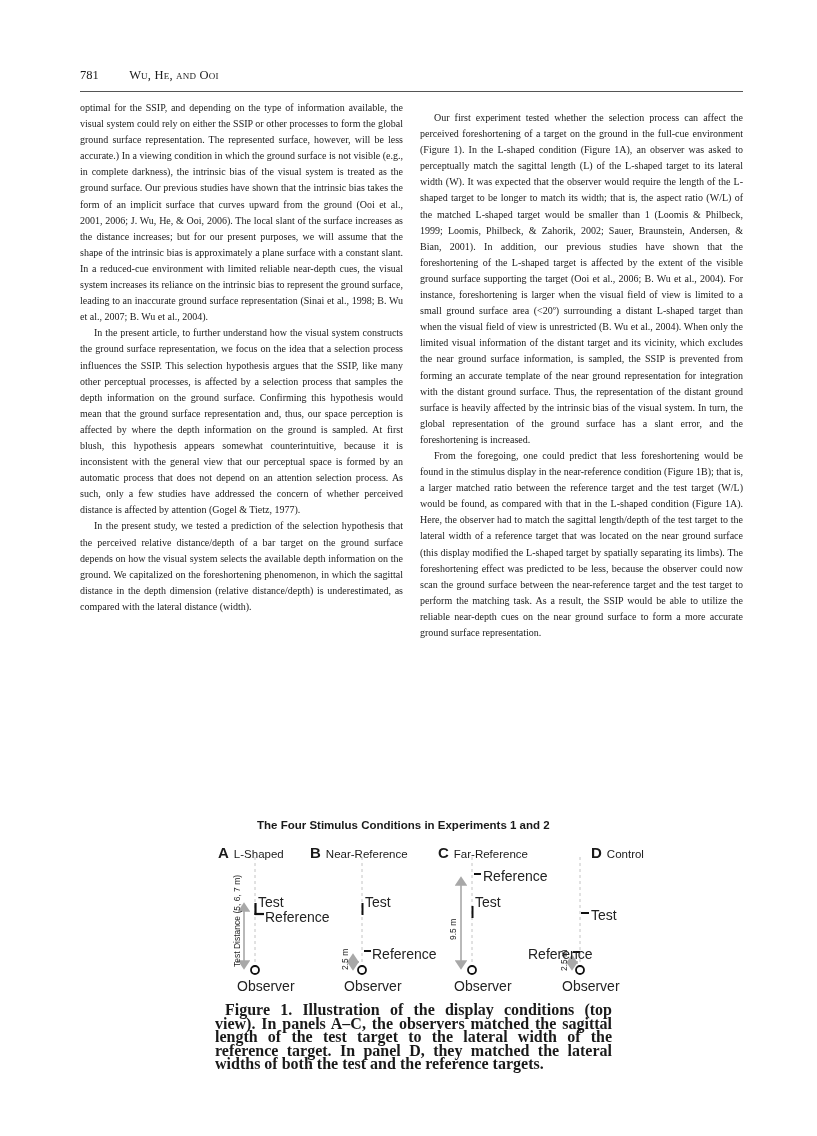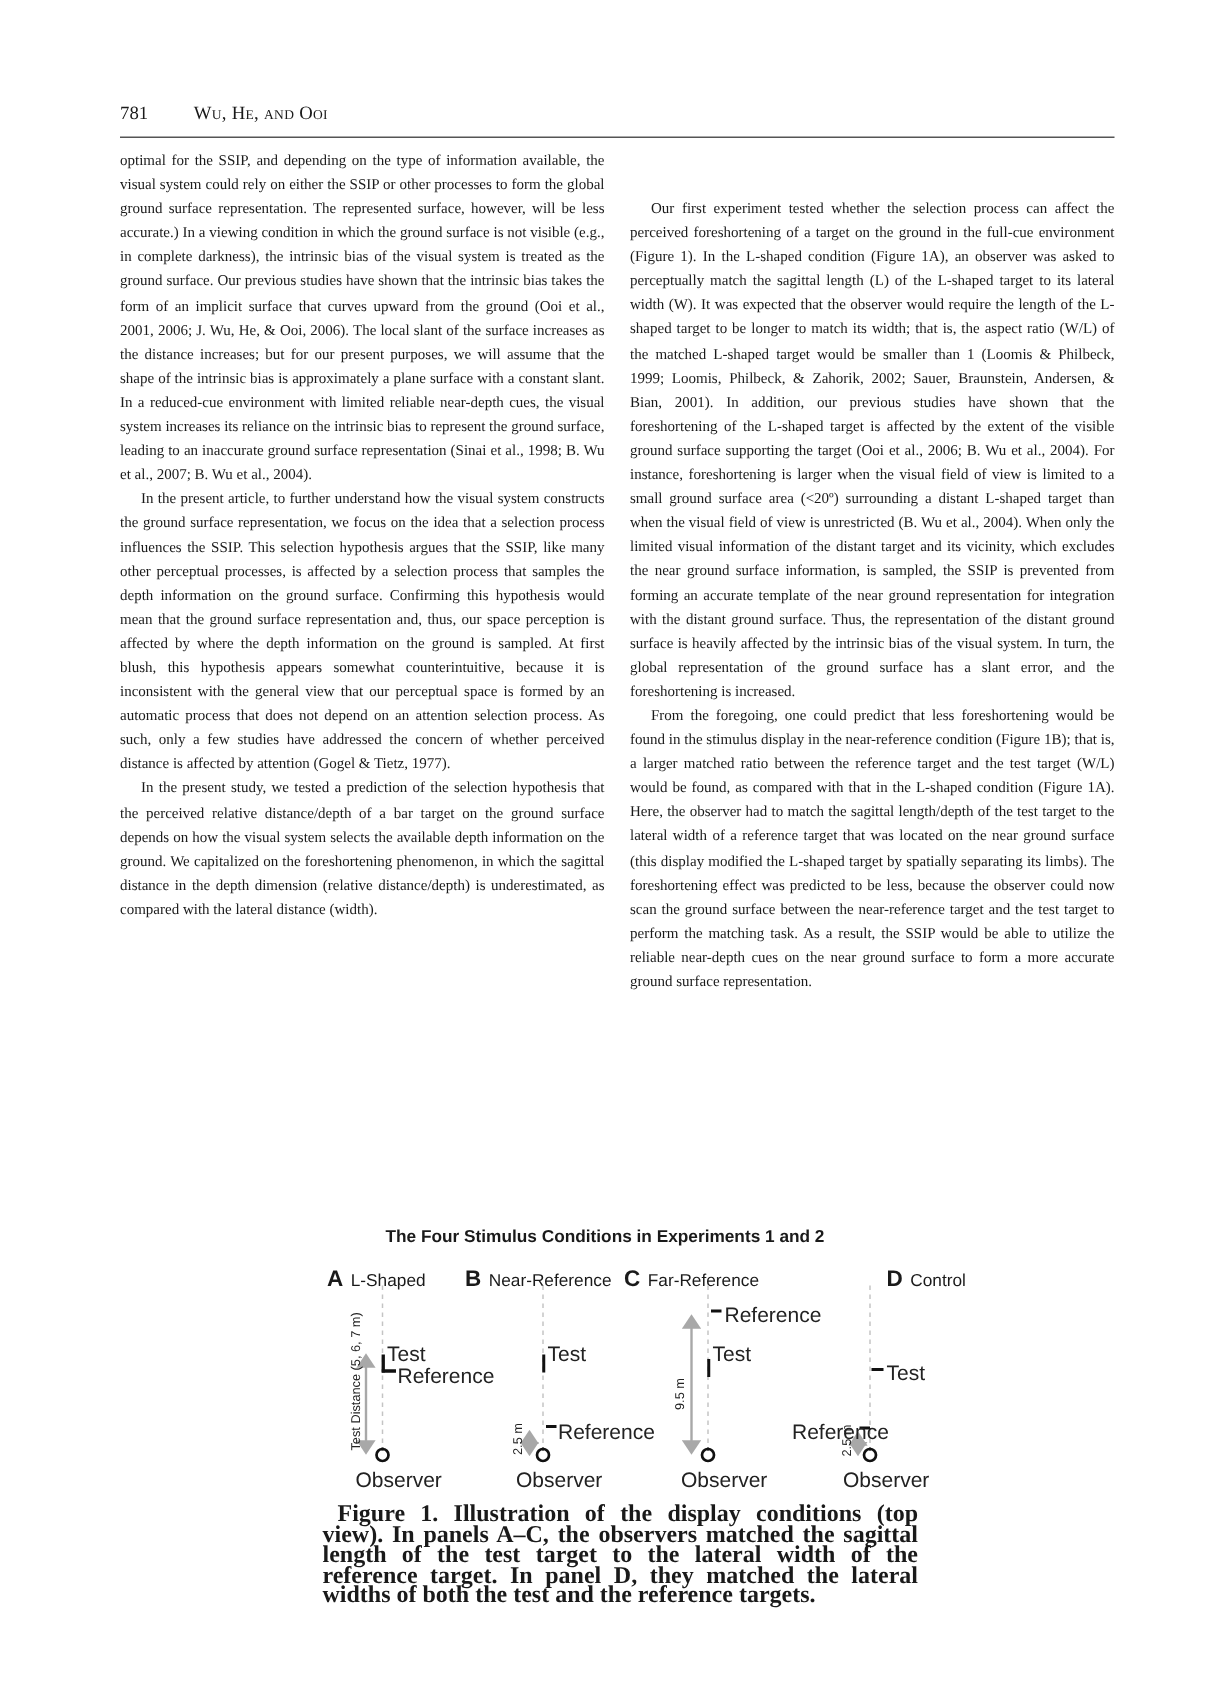--- a/index.html
+++ b/index.html
@@ -7,21 +7,21 @@
   .serif { font-family: "Liberation Serif", "DejaVu Serif", serif; }
   .sans { font-family: "Liberation Sans", "DejaVu Sans", sans-serif; }
 
   .running-head { position: absolute; left: 80px; top: 68px; width: 660px; font-size: 12.5px; }
   .running-head .pg { display: inline-block; width: 46px; }
   .running-head .authors { font-variant: small-caps; letter-spacing: 0.2px; }
   .rule { position: absolute; left: 80px; top: 91px; width: 663px; height: 0; border-top: 1.2px solid #555; }
 
   .col { position: absolute; top: 100px; width: 323px; font-size: 10px; line-height: 16.1px; text-align: justify; hyphens: manual; }
   .col.left { left: 80px; }
-  .col.right { left: 420px; top: 132px; }
+  .col.right { left: 420px; top: 110px; }
   .col p { margin: 0; }
   .col p.indent { text-indent: 14px; }
 
   .figure { position: absolute; left: 210px; top: 815px; width: 410px; height: 180px; }
   .fig-title { position: absolute; left: 47px; top: 4px; font-size: 11.5px; font-weight: bold; white-space: nowrap; }
   .panel-label { position: absolute; top: 29px; font-size: 11.5px; white-space: nowrap; }
   .panel-label b { font-size: 15px; margin-right: 5px; font-weight: bold; }
   .fig-text { position: absolute; font-size: 14px; white-space: nowrap; color: #222; }
   .vlabel { position: absolute; font-size: 8.5px; white-space: nowrap; transform: rotate(-90deg); transform-origin: left top; color: #222; }
 
@@ -46,21 +46,21 @@
 <div class="col right serif">
   <p class="indent">Our first experiment tested whether the selection process can affect the perceived foreshortening of a target on the ground in the full-cue environment (Figure 1). In the L-shaped condition (Figure 1A), an observer was asked to perceptually match the sagittal length (L) of the L-shaped target to its lateral width (W). It was expected that the observer would require the length of the L-shaped target to be longer to match its width; that is, the aspect ratio (W/L) of the matched L-shaped target would be smaller than 1 (Loomis &amp; Philbeck, 1999; Loomis, Philbeck, &amp; Zahorik, 2002; Sauer, Braunstein, Andersen, &amp; Bian, 2001). In addition, our previous studies have shown that the foreshortening of the L-shaped target is affected by the extent of the visible ground surface supporting the target (Ooi et al., 2006; B. Wu et al., 2004). For instance, foreshortening is larger when the visual field of view is limited to a small ground surface area (&lt;20º) surrounding a distant L-shaped target than when the visual field of view is unrestricted (B. Wu et al., 2004). When only the limited visual information of the distant target and its vicinity, which excludes the near ground surface information, is sampled, the SSIP is prevented from forming an accurate template of the near ground representation for integration with the distant ground surface. Thus, the representation of the distant ground surface is heavily affected by the intrinsic bias of the visual system. In turn, the global representation of the ground surface has a slant error, and the foreshortening is increased.</p>
   <p class="indent">From the foregoing, one could predict that less foreshortening would be found in the stimulus display in the near-reference condition (Figure 1B); that is, a larger matched ratio between the reference target and the test target (W/L) would be found, as compared with that in the L-shaped condition (Figure 1A). Here, the observer had to match the sagittal length/depth of the test target to the lateral width of a reference target that was located on the near ground surface (this display modified the L-shaped target by spatially separating its limbs). The foreshortening effect was predicted to be less, because the observer could now scan the ground surface between the near-reference target and the test target to perform the matching task. As a result, the SSIP would be able to utilize the reliable near-depth cues on the near ground surface to form a more accurate ground surface representation.</p>
 </div>
 
 <div class="figure sans">
   <div class="fig-title">The Four Stimulus Conditions in Experiments 1 and 2</div>
 
   <div class="panel-label" style="left:8px;text-align:center;"><b>A</b><span>L-Shaped</span></div>
   <div class="panel-label" style="left:100px;"><b>B</b><span>Near-Reference</span></div>
-  <div class="panel-label" style="left:206px;"><b>C</b><span>Far-Reference</span></div>
+  <div class="panel-label" style="left:228px;"><b>C</b><span>Far-Reference</span></div>
   <div class="panel-label" style="left:336px;margin-left:45px;"><b>D</b><span>Control</span></div>
 
   <svg width="410" height="180" style="position:absolute;left:0;top:0;">
     <defs>
       <marker id="arrowGray" markerWidth="6" markerHeight="8" refX="3" refY="4" orient="auto-start-reverse">
         <path d="M0,0 L6,4 L0,8 z" fill="#a8a8a8"></path>
       </marker>
     </defs>
 
     <line x1="45" y1="42" x2="45" y2="150" stroke="#c4c4c4" stroke-width="1" stroke-dasharray="3,3"></line>

